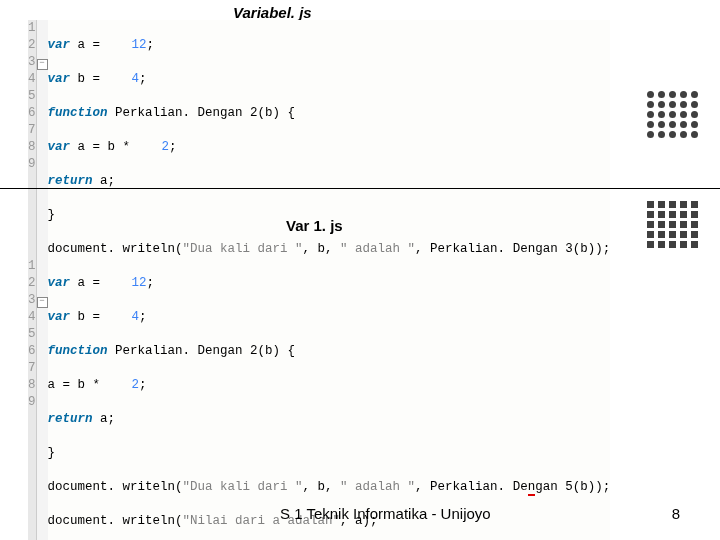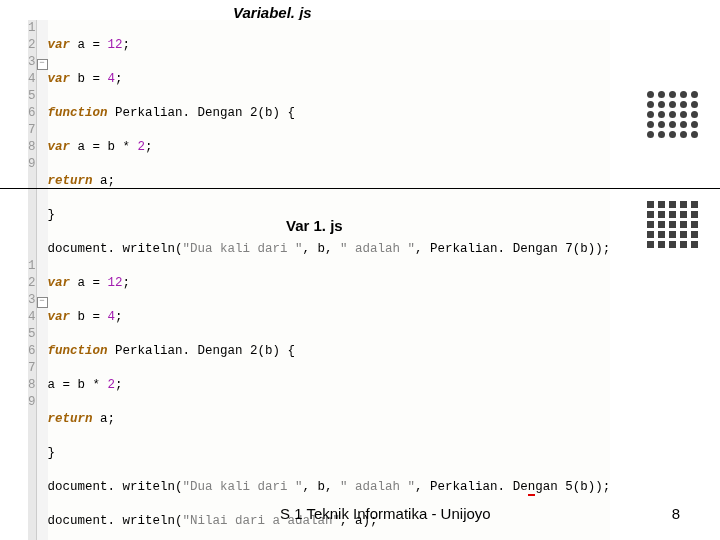--- a/index.html
+++ b/index.html
@@ -58,22 +58,22 @@
     margin-top: 2px;
   }
   .code {
     background: #fdfdfb;
     font-family: "Courier New", monospace;
     font-size: 12.5px;
     line-height: 17px;
     padding: 2px 4px 2px 6px;
     white-space: pre;
   }
-  .kw { color: #a16207; font-weight: bold; font-style: italic; }
-  .num { color: #a21caf; }
+  .kw { color: #0369a1; font-weight: bold; font-style: italic; }
+  .num { color: #3b82f6; margin-left: 24px; }
   .str { color: #808080; }
   .hl-red { border: 1px solid #d00; padding: 0 1px; }
   .hl-red-thin { border-bottom: 2px solid #d00; }
   .hr1 {
     position: absolute;
     left: 0; width: 720px;
     border-top: 1px solid #000;
   }
   .footer {
     position: absolute;
@@ -138,21 +138,21 @@
           <div>&nbsp;</div>
           <div>&nbsp;</div>
 </td>
 <td class="code">
 <div><span class="kw">var</span><span> a = </span><span class="num">12</span><span>;</span></div>
 <div><span class="kw">var</span><span> b = </span><span class="num">4</span><span>;</span></div>
 <div><span class="kw">function</span><span> Perkalian. Dengan 2(b) {</span></div>
 <div><span class="kw">var</span><span> a = b * </span><span class="num">2</span><span>;</span></div>
 <div><span class="kw">return</span><span> a;</span></div>
 <div>}</div>
-<div><span>document. writeln(</span><span class="str">"Dua kali dari "</span><span>, b, </span><span class="str">" adalah "</span><span>, Perkalian. Dengan 7(b));</span></div>
+<div><span>document. writeln(</span><span class="str">"Dua kali dari "</span><span>, b, </span><span class="str">" adalah "</span><span>, Perkalian. Dengan 3(b));</span></div>
 <div><span>document. write</span><span class="hl-red">(</span><span class="str">"Nilai dari a adalah"</span><span>, a</span><span class="hl-red">)</span><span>;</span></div>
 <div>&nbsp;</div>
 </td>
 </tr>
 </tbody>
   </table>
 
 <div class="hr1" style="top:188px;"></div>
 
 <div class="title title2">Var 1. js</div>

